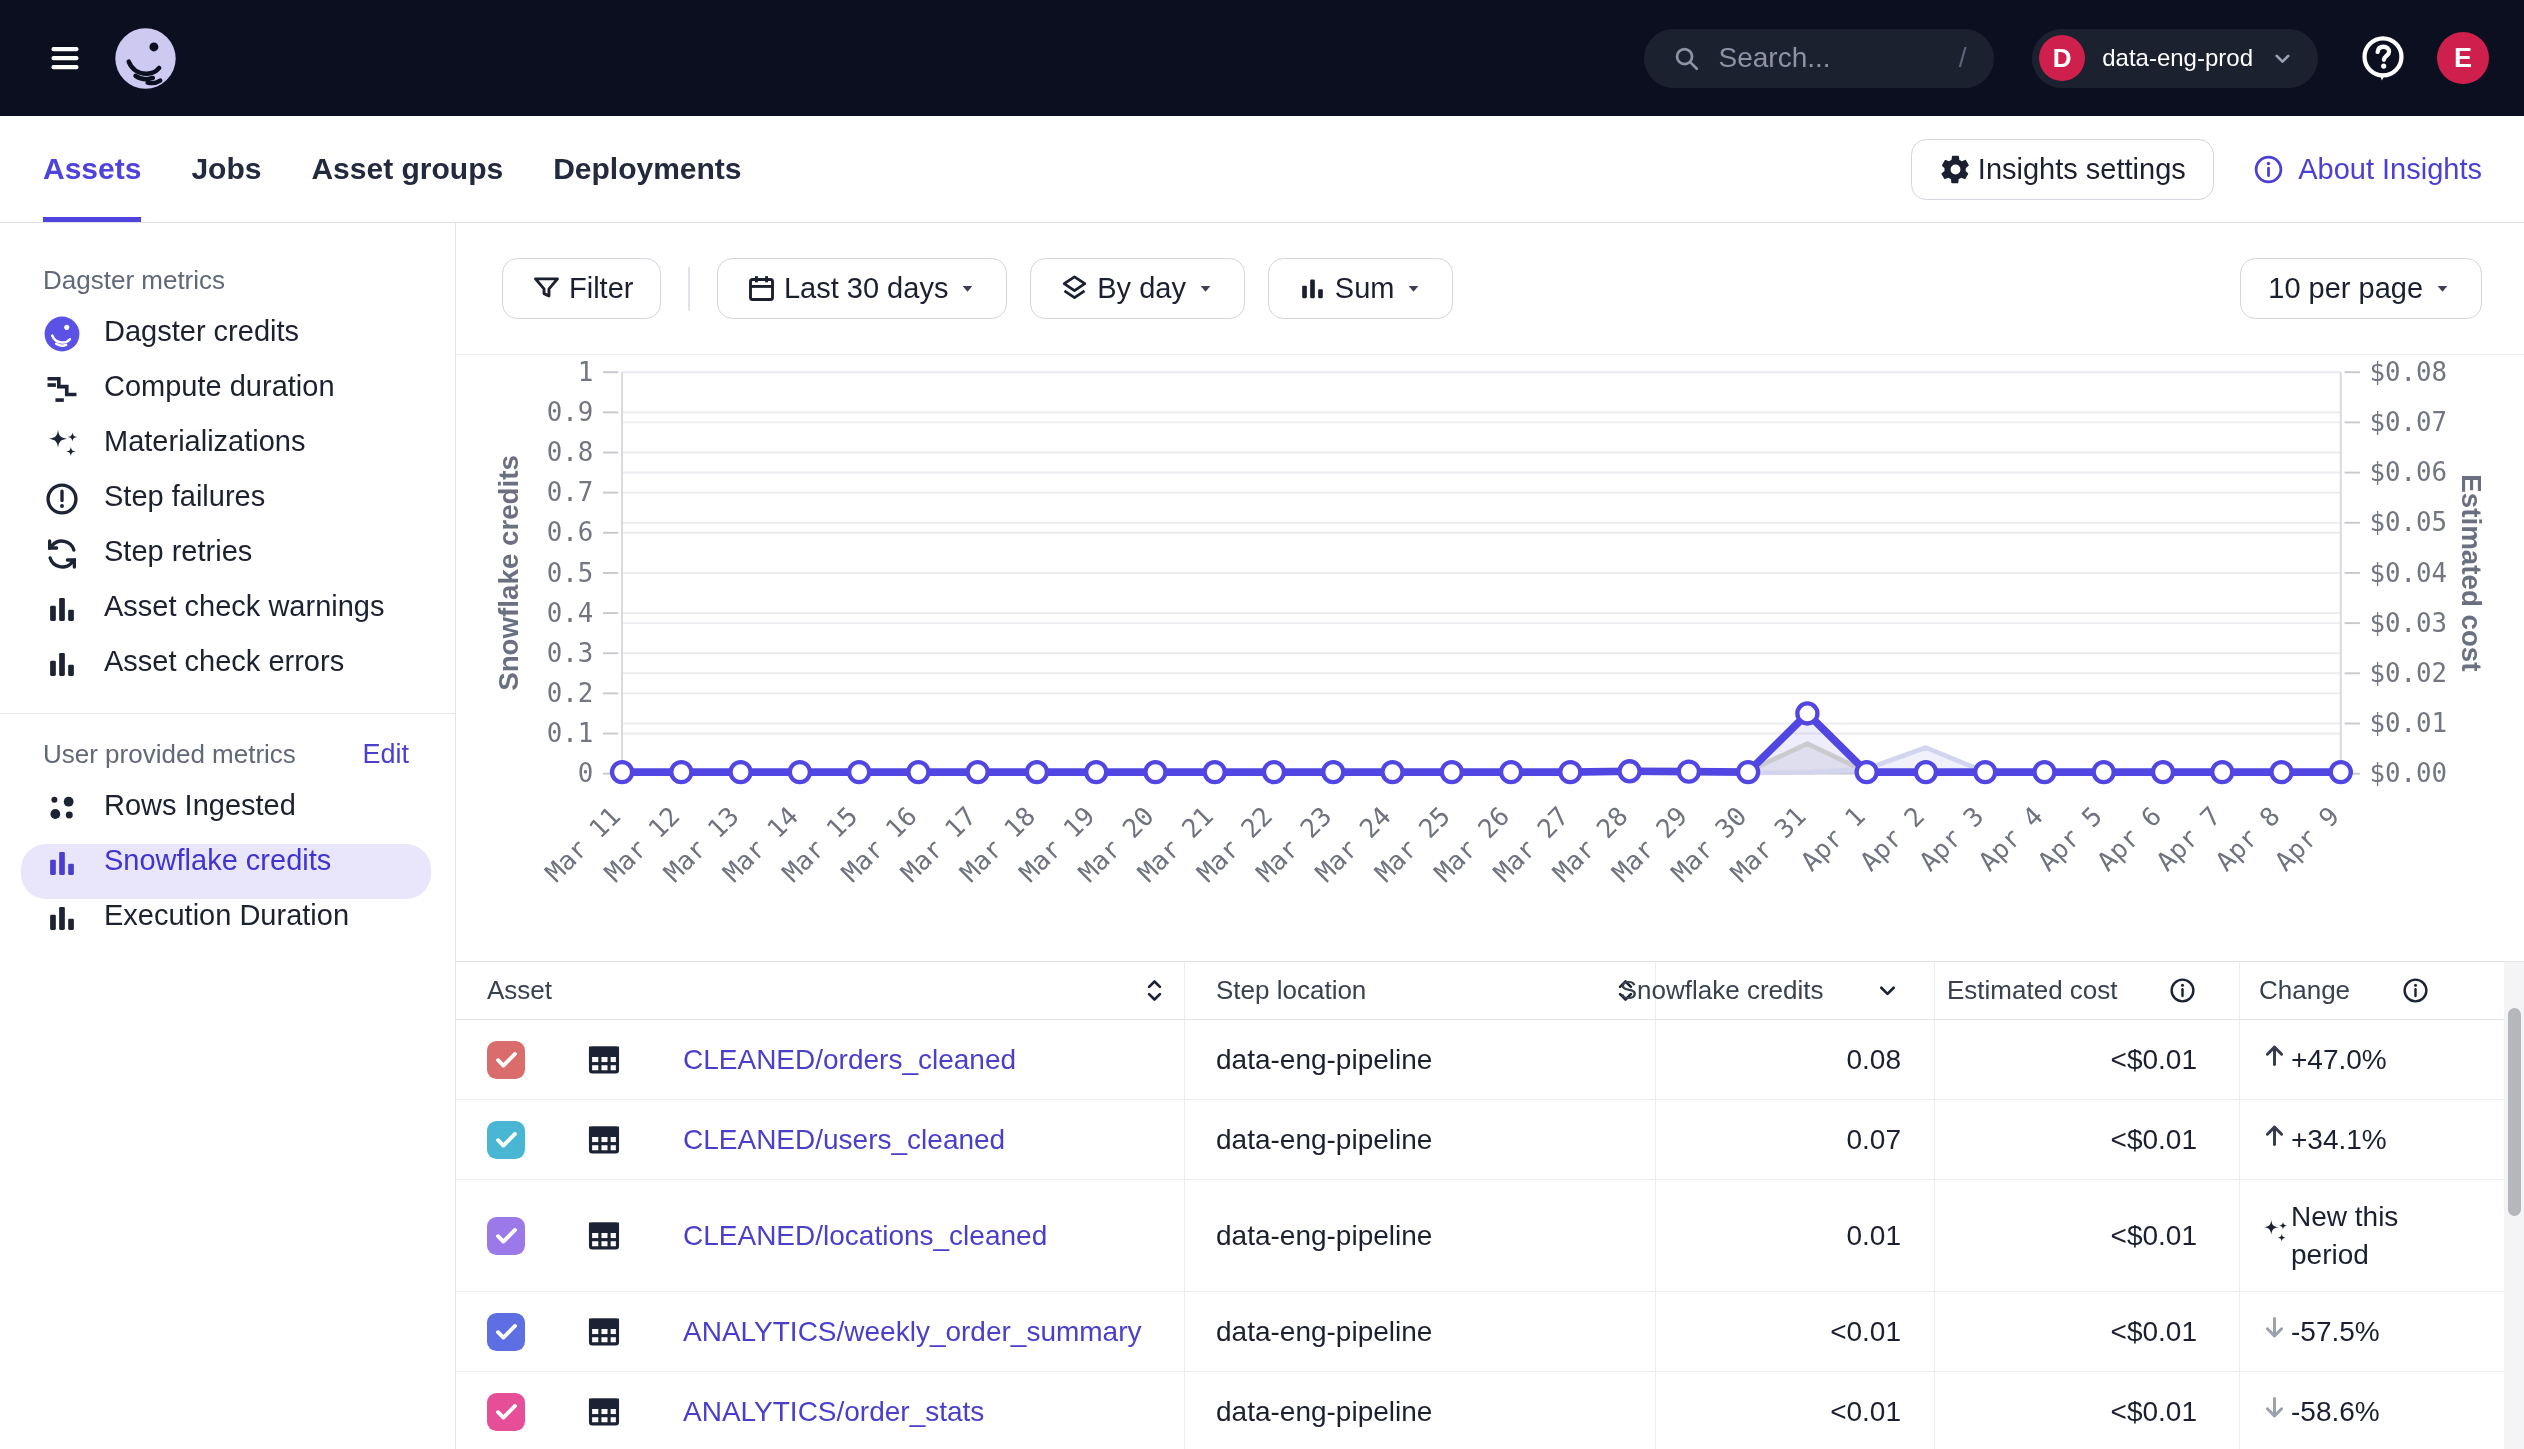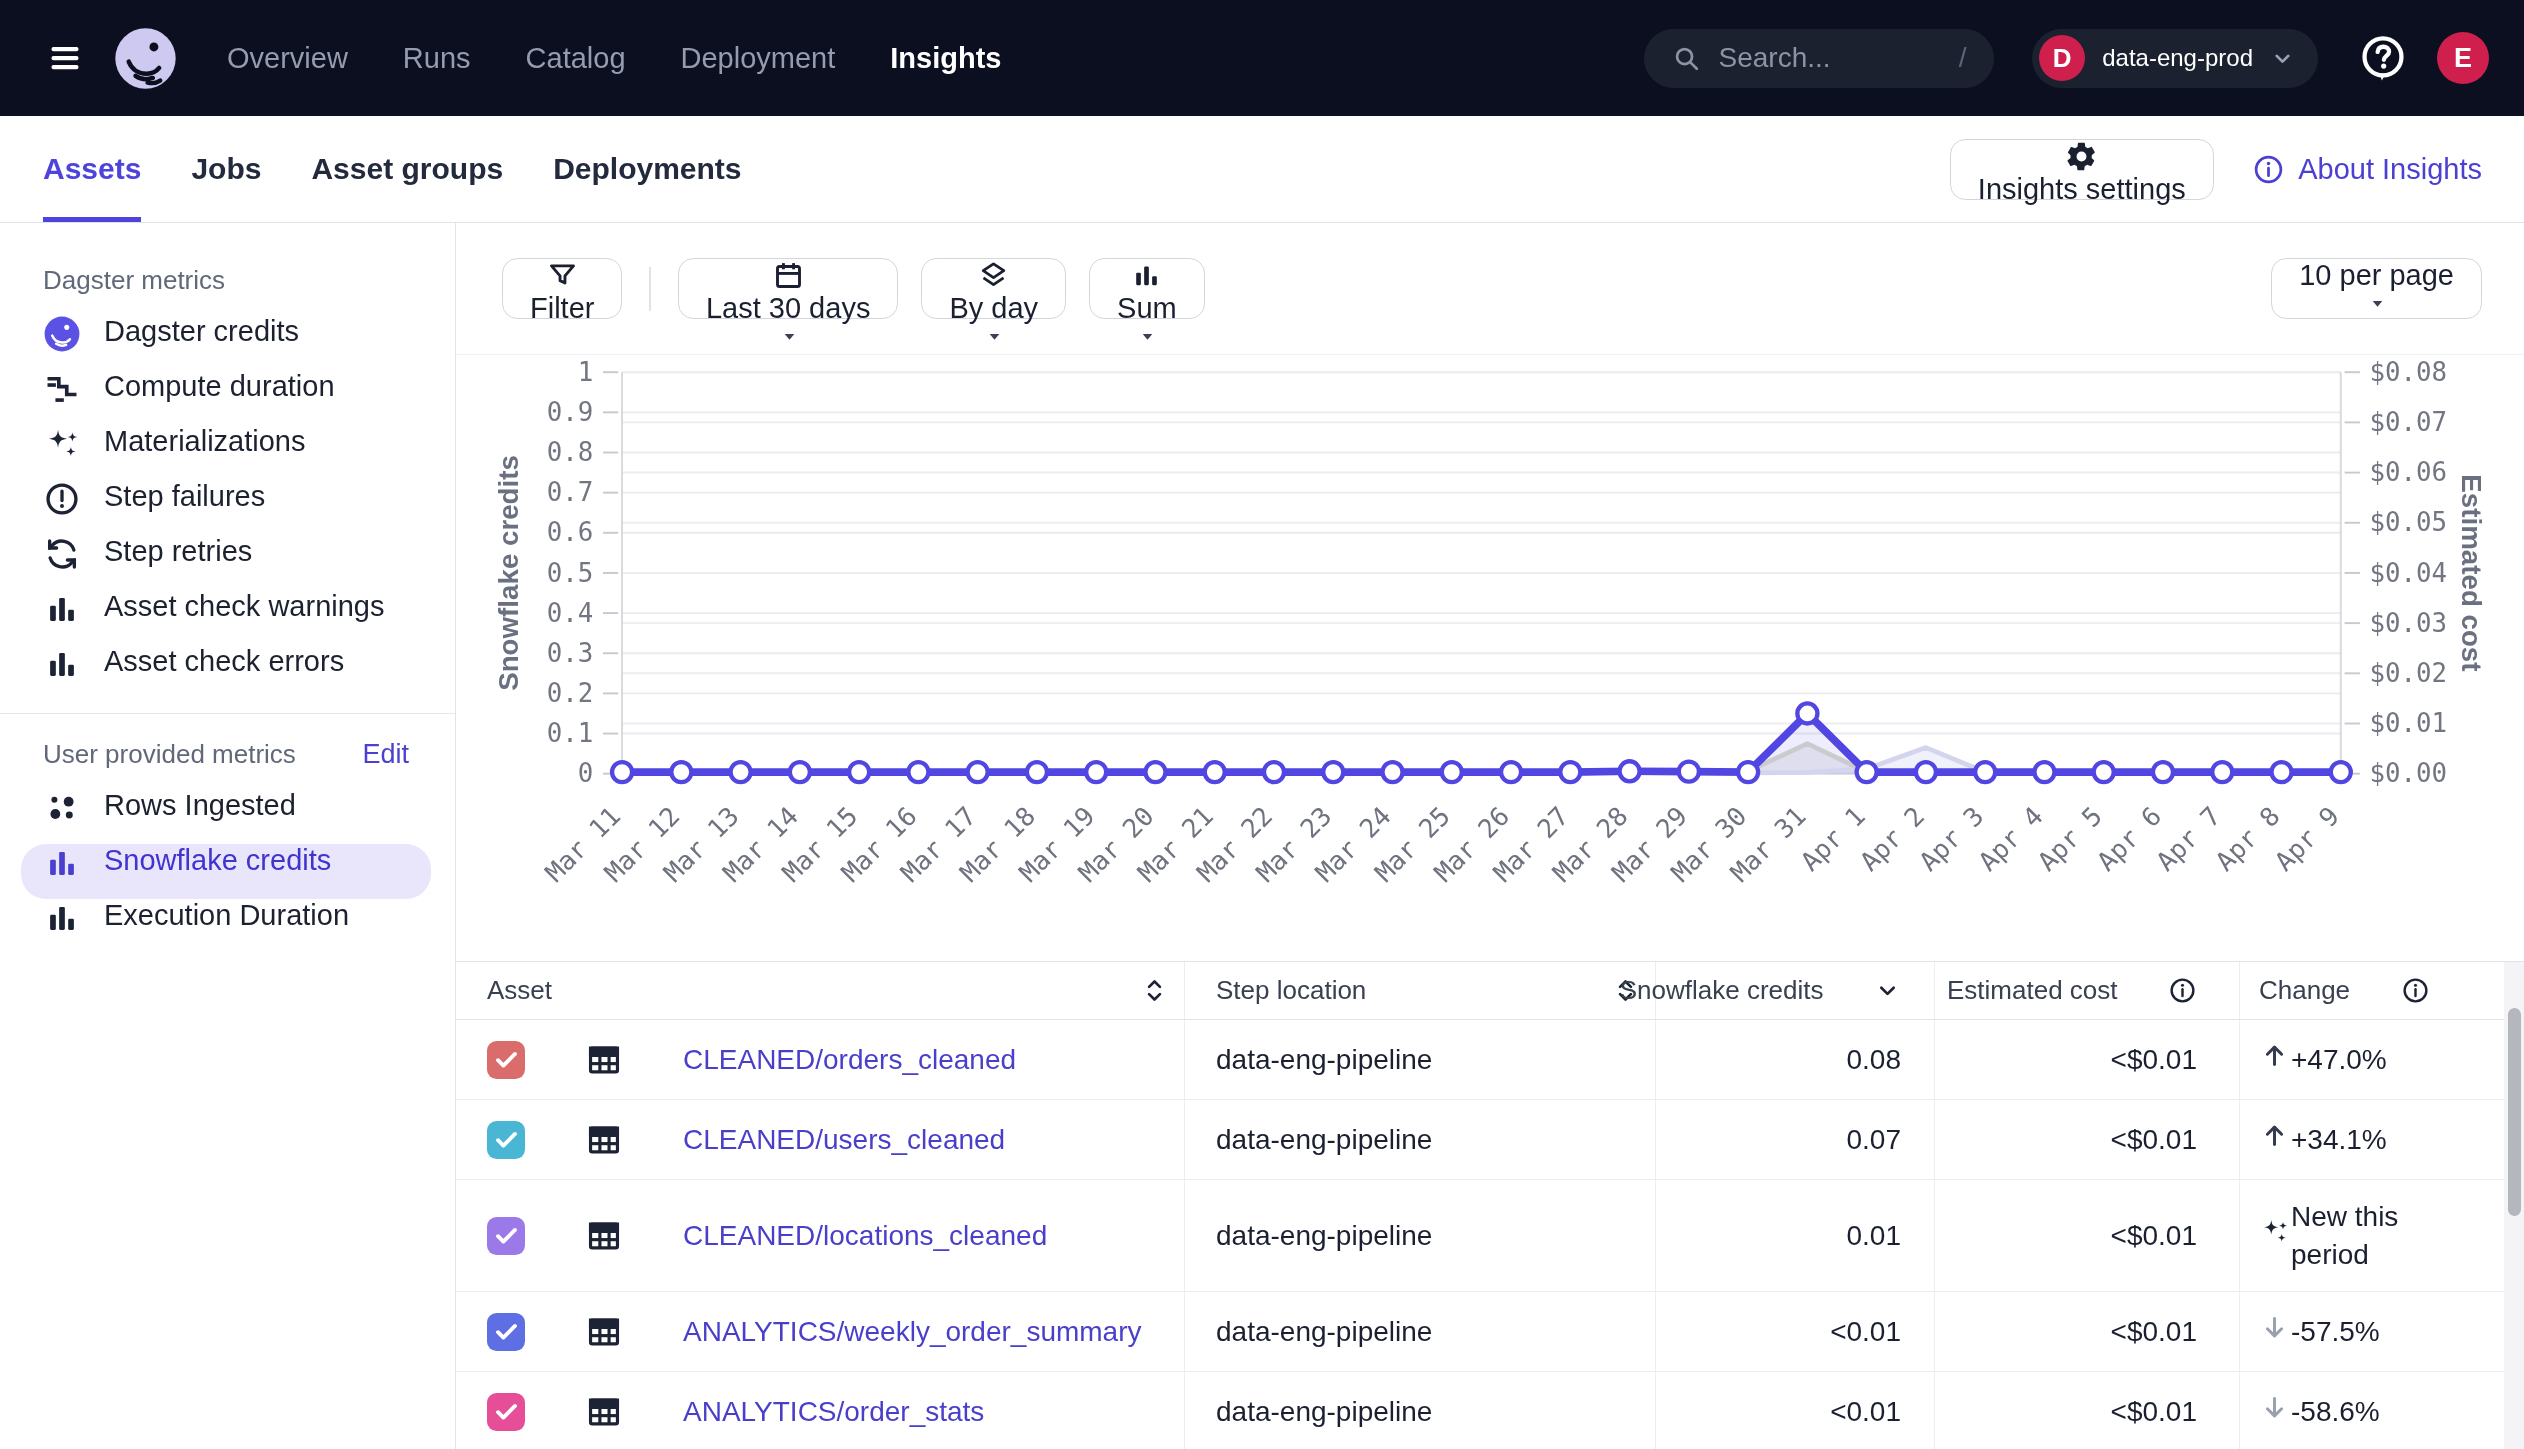--- a/index.html
+++ b/index.html
@@ -26,21 +26,21 @@
   .org-name { color:#fff; font-size:24px; }
   .org-pill .caret { width:25px; height:25px; color:#9aa1b4; }
   .help { width:54px; height:54px; margin:0 27px 0 38px; color:#fff; cursor:pointer; }
   .avatar { width:52px; height:52px; border-radius:50%; background:#cf204d; color:#fff; font-size:27px; font-weight:700; display:flex; align-items:center; justify-content:center; cursor:pointer; }
 
   
   .subnav { height:107px; display:flex; align-items:center; padding:0 43px; border-bottom:1.9px solid #e2e3e8; flex:none; }
   .sub-tabs { display:flex; align-items:stretch; gap:50px; height:100%; }
   .sub-tab { display:flex; align-items:center; font-size:30px; font-weight:600; color:#232a3d; cursor:pointer; border-bottom:5.7px solid transparent; padding-top:5.7px; }
   .sub-tab.active { color:#4f43dd; border-bottom-color:#4f43dd; }
-  .btn { display:inline-flex; align-items:center; gap:0; height:61px; border:1.9px solid #d3d5dc; border-radius:15.3px; background:#fff; padding:0 27px; font-size:29px; color:#1a2030; font-family:inherit; cursor:pointer; white-space:nowrap;flex-direction:column; }
+  .btn { display:inline-flex; align-items:center; gap:6px; height:61px; border:1.9px solid #d3d5dc; border-radius:15.3px; background:#fff; padding:0 27px; font-size:29px; color:#1a2030; font-family:inherit; cursor:pointer; white-space:nowrap; }
   .btn .icon { width:33px; height:33px; color:#1a2030; }
   .settings-btn { margin-right:38px; }
   .about { display:inline-flex; align-items:center; gap:13.4px; color:#4b40d2; font-size:29px; cursor:pointer; text-decoration:none; }
   .about .icon { width:33px; height:33px; }
 
   
   .content { flex:1; display:flex; min-height:0; }
   .sidebar { width:456px; flex:none; border-right:1.9px solid #e2e3e8; padding-top:17px; }
   .side-label-row { display:flex; align-items:flex-end; padding:0 46px 0 43px; margin:25px 0 19px; }
   .side-label { font-size:26px; color:#606879; }
@@ -120,27 +120,20 @@
         <svg viewBox="0 0 24 24">
           <circle cx="12" cy="12" r="11.5" fill="#cdc9f0"></circle>
           <circle cx="15.2" cy="7.6" r="1.7" fill="#0c0f1f"></circle>
           <g fill="none" stroke="#0c0f1f" stroke-width="1.7" stroke-linecap="round">
             <path d="M5.6 13.2c1.2 3 3.8 4.7 6.9 4.6 2 0 3.7-.9 4.7-2.2"></path>
             <path d="M8.2 18.6c1.9 1.3 4.3 1.6 6.6.8"></path>
             <path d="M12.8 21.2c1.7.4 3.4.1 4.8-.8"></path>
           </g>
         </svg>
       </span>
-    <nav class="primary-tabs" id="primaryTabs">
-        <div class="primary-tab">Overview</div>
-        <div class="primary-tab">Runs</div>
-        <div class="primary-tab">Catalog</div>
-        <div class="primary-tab">Deployment</div>
-        <div class="primary-tab active">Insights</div>
-      </nav>
     <div class="spacer"></div>
     <div class="search">
       <span class="icon">
           <svg viewBox="0 0 24 24" fill="none" stroke="currentColor" stroke-width="2.1" stroke-linecap="round">
             <circle cx="10.5" cy="10.5" r="5.8"></circle>
             <line x1="15" y1="15" x2="20" y2="20"></line>
           </svg>
         </span>
       <span>Search...</span>
       <span class="slash">/</span>

